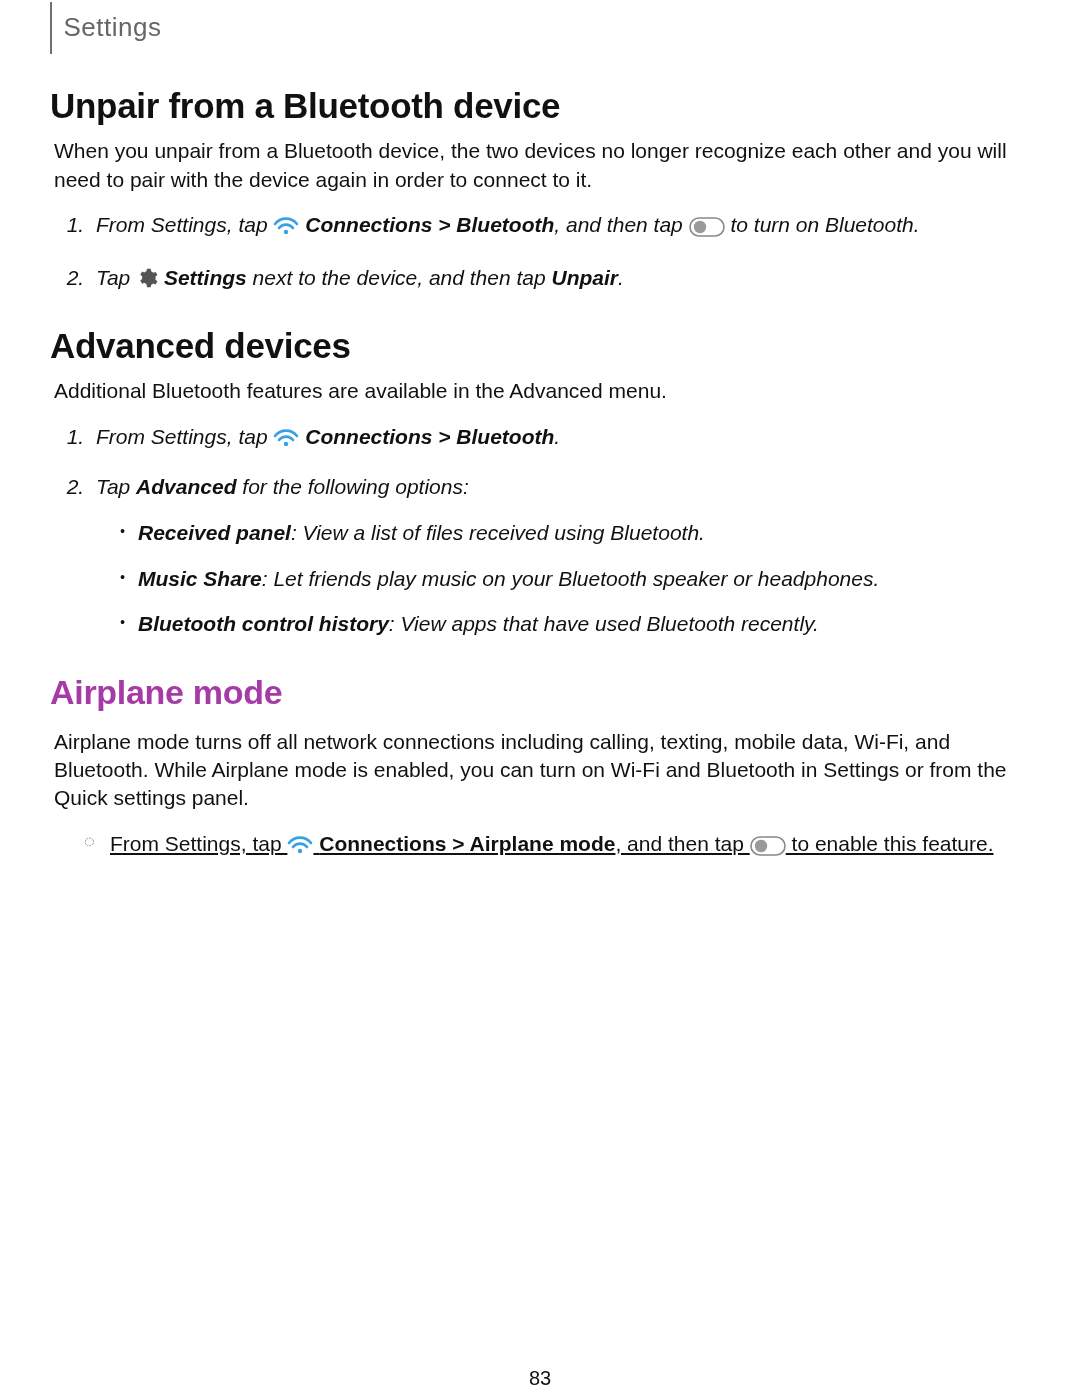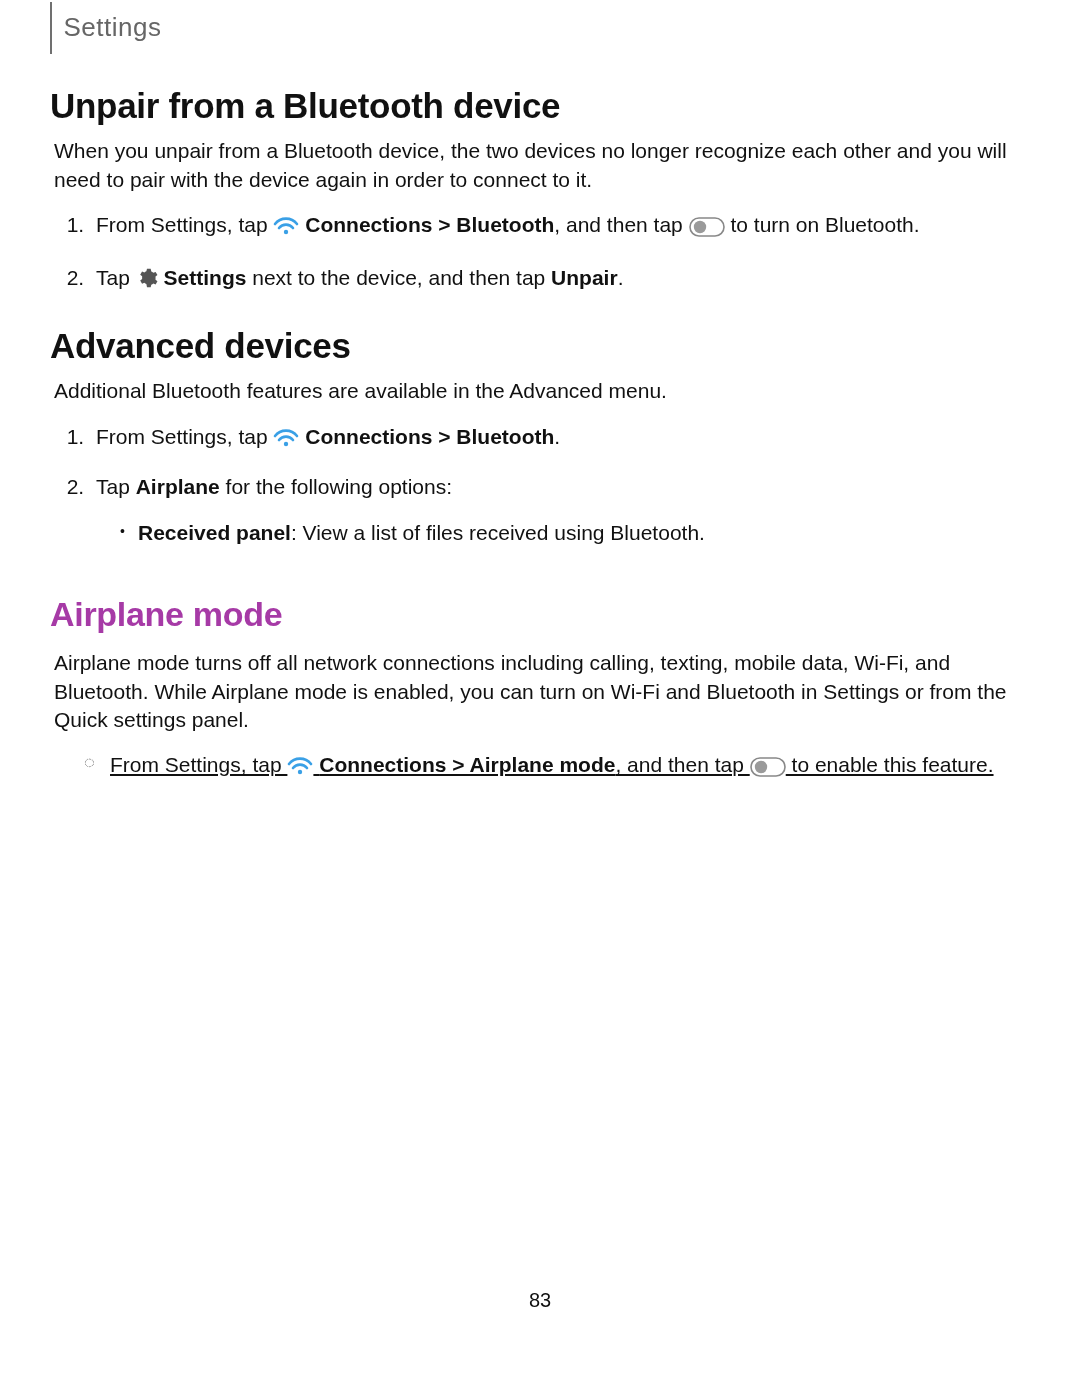--- a/index.html
+++ b/index.html
@@ -35,27 +35,28 @@
   h2 {
     font-size: 35px;
     font-weight: 700;
     margin: 24px 0 8px 0;
     letter-spacing: -0.3px;
   }
   h1.section {
     font-size: 34px;
     font-weight: 700;
     color: #a63aa6;
-    margin: 42px 0 12px 0;
+    margin: 29px 0 12px 0;
     letter-spacing: -0.3px;
   }
   p { margin: 6px 0 14px 4px; }
   ol {
     margin: 6px 0 14px 0;
     padding-left: 40px;
+    font-style: italic;
   }
   ol > li {
     padding-left: 6px;
     margin-bottom: 14px;
     line-height: 1.6;
   }
   ul.dot {
     list-style: none;
     padding-left: 24px;
     margin-top: 12px;
@@ -151,24 +152,30 @@
     <span class="icon icon-wifi">
       <svg width="26" height="20" viewBox="0 0 26 20">
         <path d="M2 9 A14 14 0 0 1 24 9" fill="none" stroke="#3aa0e6" stroke-width="2.6" stroke-linecap="round"></path>
         <path d="M6 13 A9 9 0 0 1 20 13" fill="none" stroke="#3aa0e6" stroke-width="2.6" stroke-linecap="round"></path>
         <circle cx="13" cy="17" r="2.2" fill="#3aa0e6"></circle>
       </svg>
     </span>
     <b>Connections &gt; Bluetooth</b><span>.</span>
   </li>
   <li>
-    <span>Tap </span><b>Airplane</b><span> for the following options:</span>
+    <span>Tap </span><b>Advanced</b><span> for the following options:</span>
     <ul class="dot">
       <li>
         <b>Received panel</b><span>: View a list of files received using Bluetooth.</span>
+      </li>
+      <li>
+        <b>Music Share</b><span>: Let friends play music on your Bluetooth speaker or headphones.</span>
+      </li>
+      <li>
+        <b>Bluetooth control history</b><span>: View apps that have used Bluetooth recently.</span>
       </li>
     </ul>
   </li>
 </ol>
 
 <h1 class="section">Airplane mode</h1>
 <p>Airplane mode turns off all network connections including calling, texting, mobile data, Wi-Fi, and Bluetooth. While Airplane mode is enabled, you can turn on Wi-Fi and Bluetooth in Settings or from the Quick settings panel.</p>
 <ul class="ring">
   <li>
     <span>From Settings, tap </span>

